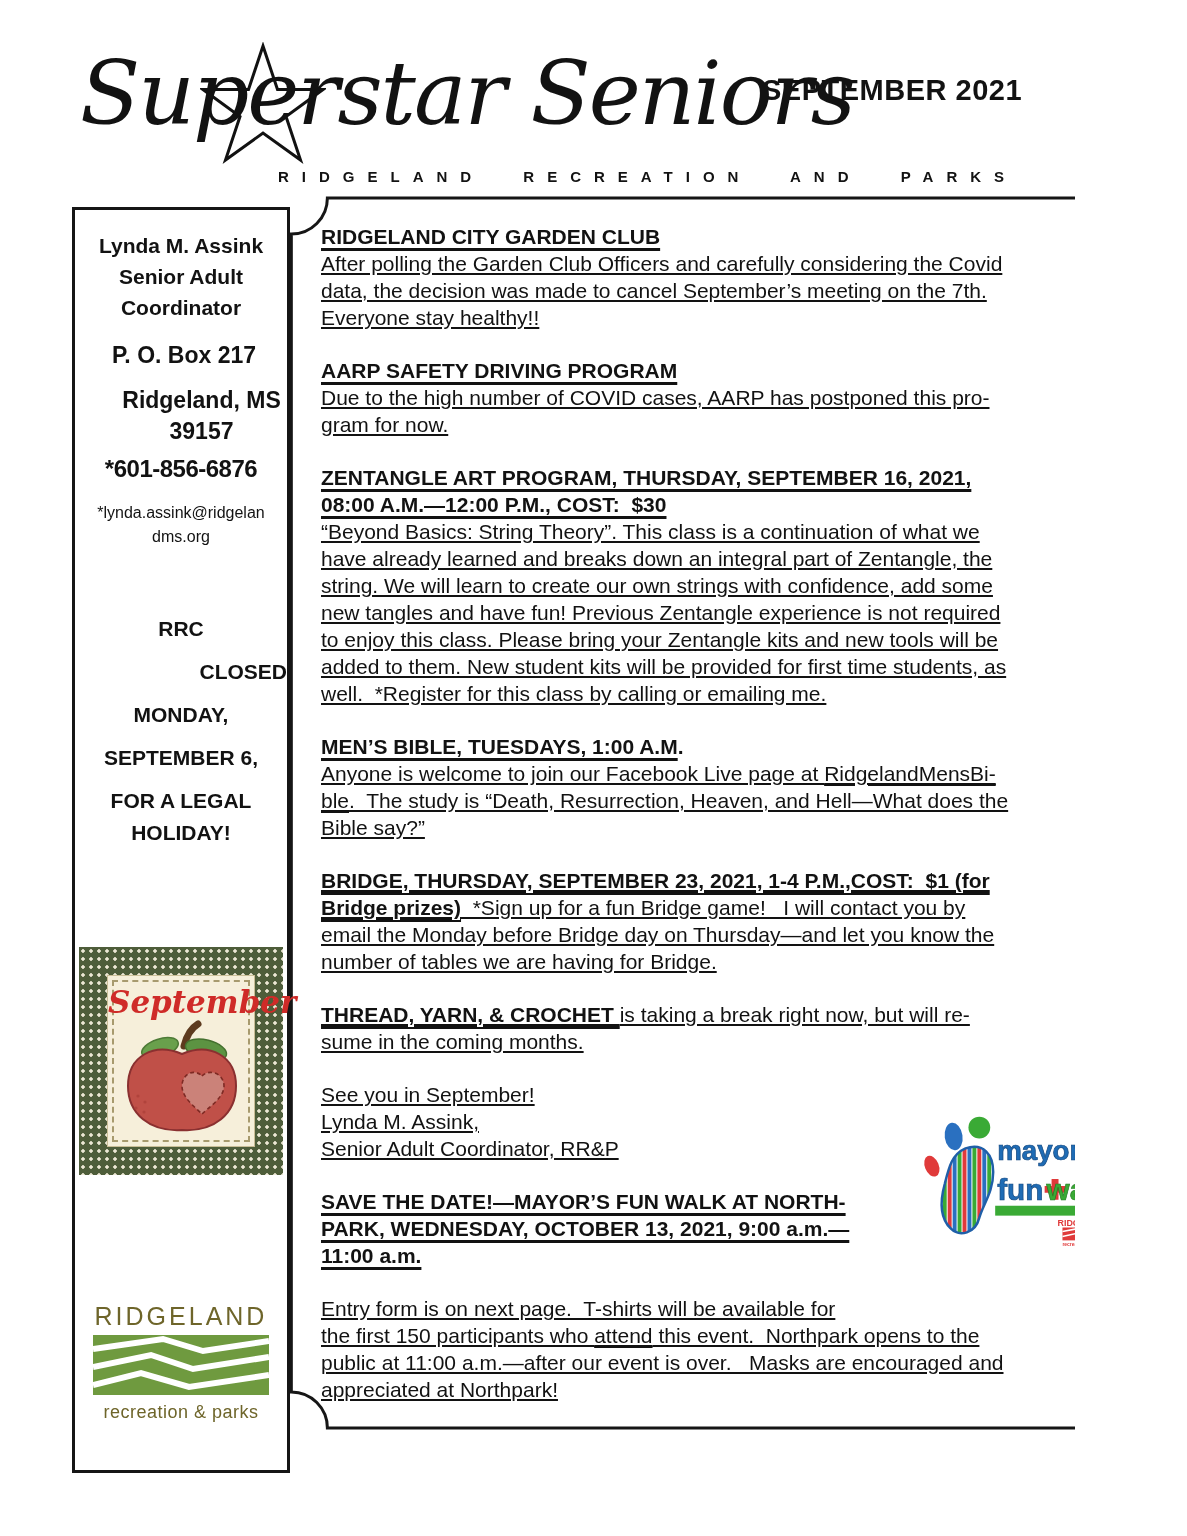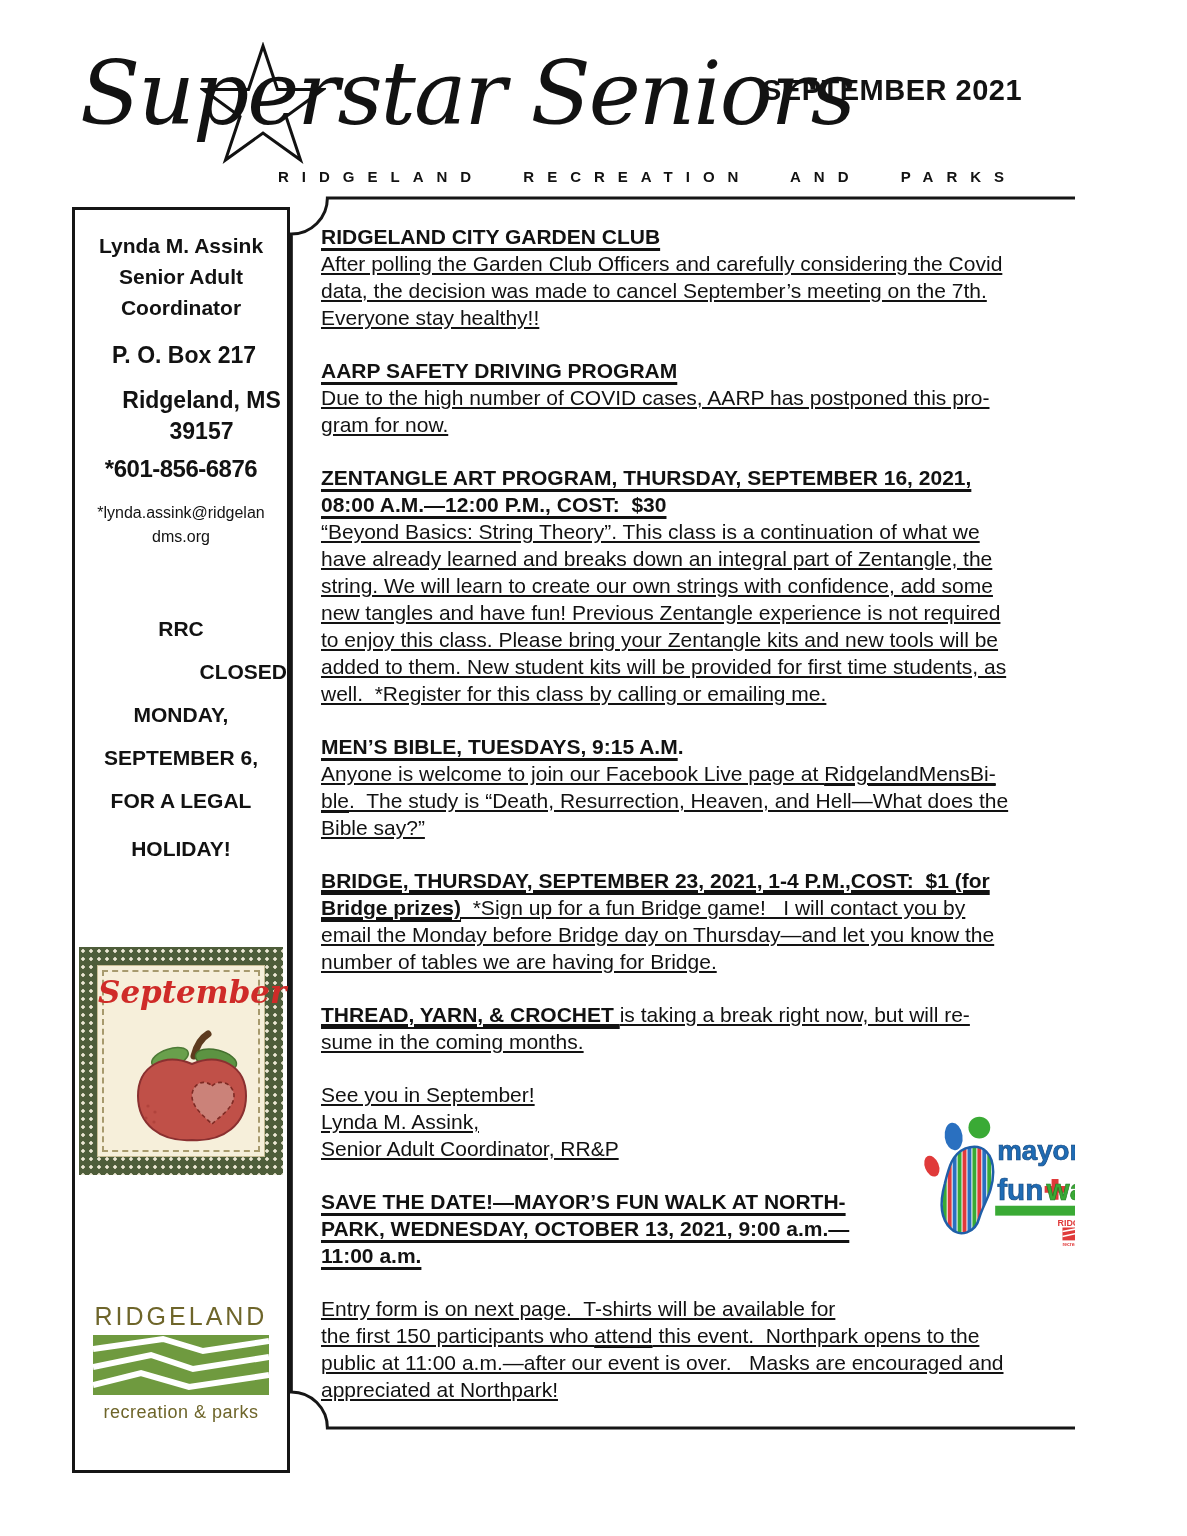--- a/index.html
+++ b/index.html
@@ -37,28 +37,28 @@
   .contact { position:absolute; top:20px; left:0; width:100%; text-align:center; }
   .c-name  { font-size:21px; font-weight:bold; line-height:31px; }
   .c-addr  { font-size:23px; font-weight:bold; line-height:32px; margin-top:16px;padding-left:6px; }
   .c-city  { font-size:23px; font-weight:bold; line-height:31px; margin-top:14px;margin-left:41px; }
   .c-phone { font-size:24px; font-weight:bold; margin-top:8px; letter-spacing:-0.5px; }
   .c-email { font-size:16px; line-height:24px; margin-top:18px; }
 
   .closed-block { position:absolute; top:404px; left:0; width:100%; text-align:center; }
   .closed-block div { font-size:21px; font-weight:bold; line-height:30px; margin-bottom:13px; }
   .closed-block .u { text-decoration-thickness:2px; text-underline-offset:3px;text-align:right; }
-  .closed-block .tight { margin-bottom:18px; }
+  .closed-block .tight { margin-bottom:2px; }
 
   
   .sept-art {
     position:absolute; top:737px; left:4px; width:204px; height:228px;
     background-color:#4e5d3a;
     background-image:radial-gradient(#ece7d4 1.5px, rgba(0,0,0,0) 1.9px);
-    background-size:8px 8px; padding:18px;
+    background-size:8px 8px; padding:28px;
   }
   .sept-inner {
     position:relative; width:100%; height:100%;
     background:#f6efda; border:1px solid #c9bd96; outline:2px dashed #a79a6d; outline-offset:-7px;
   }
   .sept-label {
     position:absolute; top:8px; left:0; width:100%; text-align:center;
     font-family:"DejaVu Serif", serif; font-style:italic; font-weight:bold;
     font-size:31px; color:#cf2b28;
   }
@@ -185,21 +185,21 @@
 have already learned and breaks down an integral part of Zentangle, the
 string. We will learn to create our own strings with confidence, add some
 new tangles and have fun! Previous Zentangle experience is not required
 to enjoy this class. Please bring your Zentangle kits and new tools will be
 added to them. New student kits will be provided for first time students, as
 well.  *Register for this class by calling or emailing me.</p>
     </section>
 
     <section class="sec">
       <div>
-        <span class="h">MEN’S BIBLE, TUESDAYS, 9:15 A.M</span><span class="hb">.</span>
+        <span class="h">MEN’S BIBLE, TUESDAYS, 1:00 A.M</span><span class="hb">.</span>
       </div>
       <p class="b"><span>Anyone is welcome to join our Facebook Live page at </span><span class="link-u">RidgelandMensBi-
 ble</span><span>.  The study is “Death, Resurrection, Heaven, and Hell—What does the
 Bible say?”</span></p>
     </section>
 
     <section class="sec">
       <p class="b"><span class="h">BRIDGE, THURSDAY, SEPTEMBER 23, 2021, 1-4 P.M.,COST:  $1 (for
 Bridge prizes)</span><span>  *Sign up for a fun Bridge game!   I will contact you by
 email the Monday before Bridge day on Thursday—and let you know the

